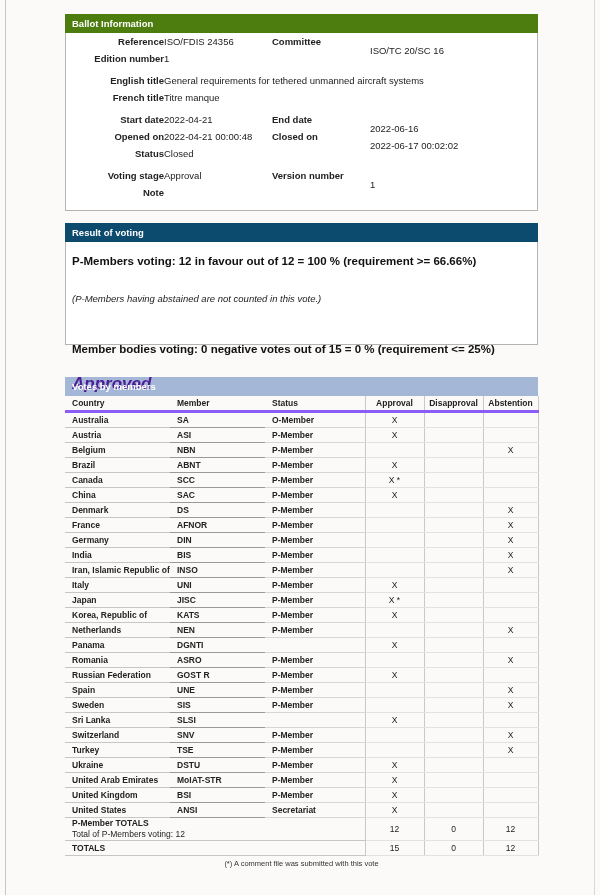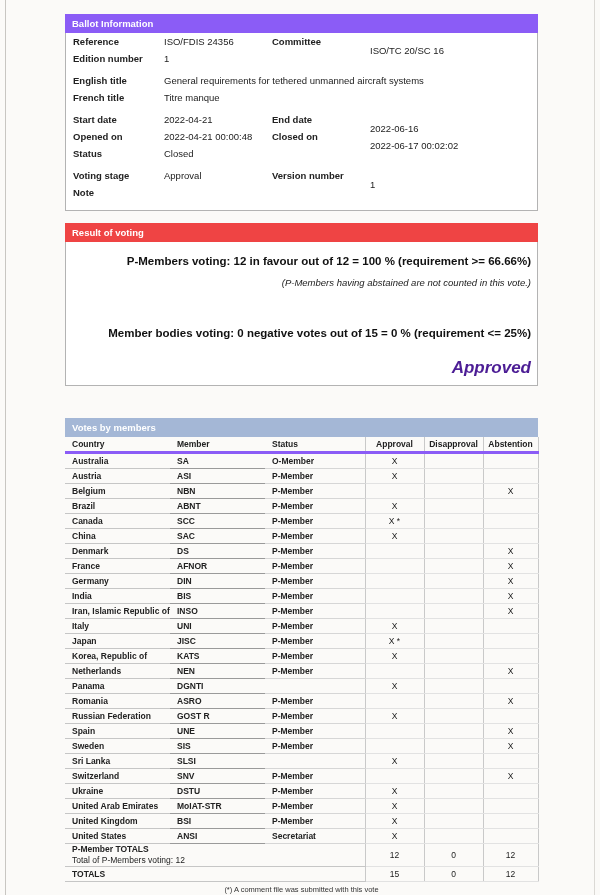--- a/index.html
+++ b/index.html
@@ -18,31 +18,31 @@
   .section-header {
     color:#fff; font-weight:bold; font-size:9.5px;
     padding:4px 0 4px 7px; line-height:11px; height:19px;
   }
   .box { background:#fff; border:1px solid #b3b3b3; border-top:none; }
 
   
   .ballot-box { padding:0 0 9px 0; }
   .b-row { display:flex; height:17px; align-items:center; font-size:9.5px; }
   .b-gap { height:5px; }
-  .b-label1 { width:98px; padding-left:7px; font-weight:bold; flex-shrink:0; }
+  .b-label1 { width:98px; padding-left:7px; font-weight:bold; flex-shrink:0;text-align:right; }
   .b-value1 { width:108px; flex-shrink:0; white-space:nowrap; }
   .b-value1.wide { width:auto; flex:1; }
   .b-label2 { width:98px; font-weight:bold; flex-shrink:0; }
   .b-value2 { flex:1;margin-top:18px; }
 
   
   .result-section { margin-top:12px; }
-  .result-box { text-align:right; padding:13px 6px 16px 6px; height:144px; }
+  .result-box { text-align:left; padding:13px 6px 16px 6px; height:103px; }
   .result-line { font-size:11.5px; font-weight:bold; color:#111; }
-  .result-note { font-size:9.5px; font-style:italic; margin-top:10px; color:#222; }
+  .result-note { font-size:9.5px; font-style:italic; margin-top:26px; color:#222; }
   .result-line2 { margin-top:39px; }
   .result-verdict { font-size:17px; font-weight:bold; font-style:italic; margin-top:19px; color:#4c1d95; }
 
   
   .votes-section { margin-top:32px; }
   table.votes { width:473px; border-collapse:collapse; font-size:8.5px; table-layout:fixed; }
   col.c-country { width:105px; }
   col.c-member { width:95px; }
   col.c-status { width:100px; }
   col.c-approval { width:59px; }
@@ -75,21 +75,21 @@
 </style>
 </head>
 <body style="background: rgb(251, 250, 248);">
 
 <div class="scan-edge-left"></div>
 <div class="scan-edge-right"></div>
 
 <div class="content">
 
   <div class="ballot-section">
-    <div class="section-header" style="background: #8b5cf6; color: rgb(255, 255, 255);">Ballot Information</div>
+    <div class="section-header" style="background: #4d7c0f; color: rgb(255, 255, 255);">Ballot Information</div>
     <div class="box ballot-box" id="ballot-rows" style="border-color: rgb(179, 179, 179);">
         <div class="b-row">
           <div class="b-label1">Reference</div>
           <div class="b-value1">ISO/FDIS 24356</div>
           <div class="b-label2">Committee</div>
           <div class="b-value2">ISO/TC 20/SC 16</div>
         </div>
         <div class="b-row">
           <div class="b-label1">Edition number</div>
           <div class="b-value1">1</div>
@@ -128,21 +128,21 @@
           <div class="b-value2">1</div>
         </div>
         <div class="b-row">
           <div class="b-label1">Note</div>
           <div class="b-value1"></div>
         </div>
       </div>
   </div>
 
   <div class="result-section">
-    <div class="section-header" style="background: #ef4444; color: rgb(255, 255, 255);">Result of voting</div>
+    <div class="section-header" style="background: #0c4a6e; color: rgb(255, 255, 255);">Result of voting</div>
     <div class="box result-box" style="border-color: rgb(179, 179, 179);">
       <div class="result-line">P-Members voting: 12 in favour out of 12 = 100 % (requirement &gt;= 66.66%)</div>
       <div class="result-note">(P-Members having abstained are not counted in this vote.)</div>
       <div class="result-line result-line2">Member bodies voting: 0 negative votes out of 15 = 0 % (requirement &lt;= 25%)</div>
       <div class="result-verdict">Approved</div>
     </div>
   </div>
 
   <div class="votes-section">
     <div class="section-header" style="background: rgb(164, 183, 214); color: rgb(255, 255, 255);">Votes by members</div>
@@ -336,20 +336,28 @@
           </tr>
           <tr>
             <td class="cell-country">Switzerland</td>
             <td class="cell-member">SNV</td>
             <td class="cell-status">P-Member</td>
             <td class="vcol"></td>
             <td class="vcol"></td>
             <td class="vcol">X</td>
           </tr>
           <tr>
+            <td class="cell-country">Turkey</td>
+            <td class="cell-member">TSE</td>
+            <td class="cell-status">P-Member</td>
+            <td class="vcol"></td>
+            <td class="vcol"></td>
+            <td class="vcol">X</td>
+          </tr>
+          <tr>
             <td class="cell-country">Ukraine</td>
             <td class="cell-member">DSTU</td>
             <td class="cell-status">P-Member</td>
             <td class="vcol">X</td>
             <td class="vcol"></td>
             <td class="vcol"></td>
           </tr>
           <tr>
             <td class="cell-country">United Arab Emirates</td>
             <td class="cell-member">MoIAT-STR</td>

